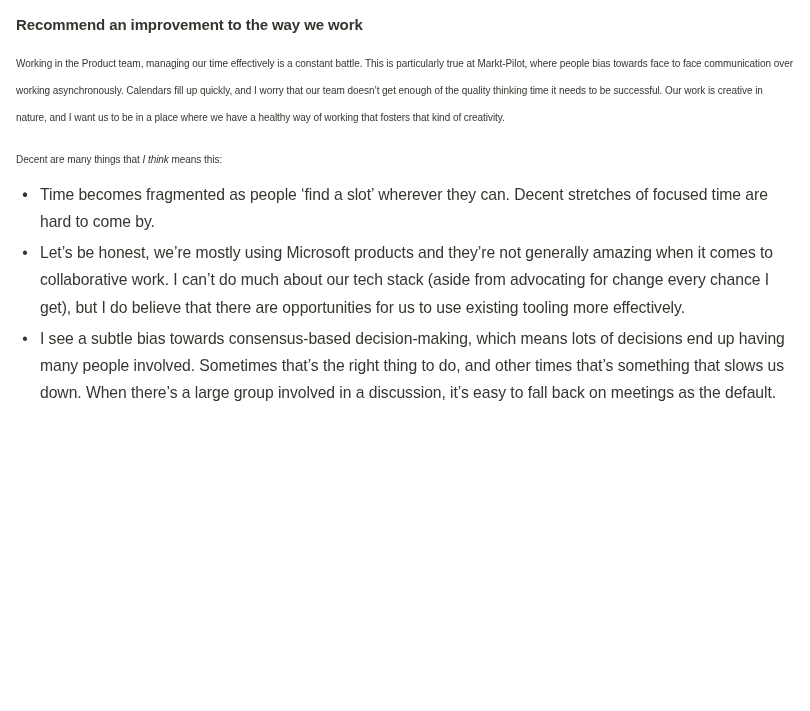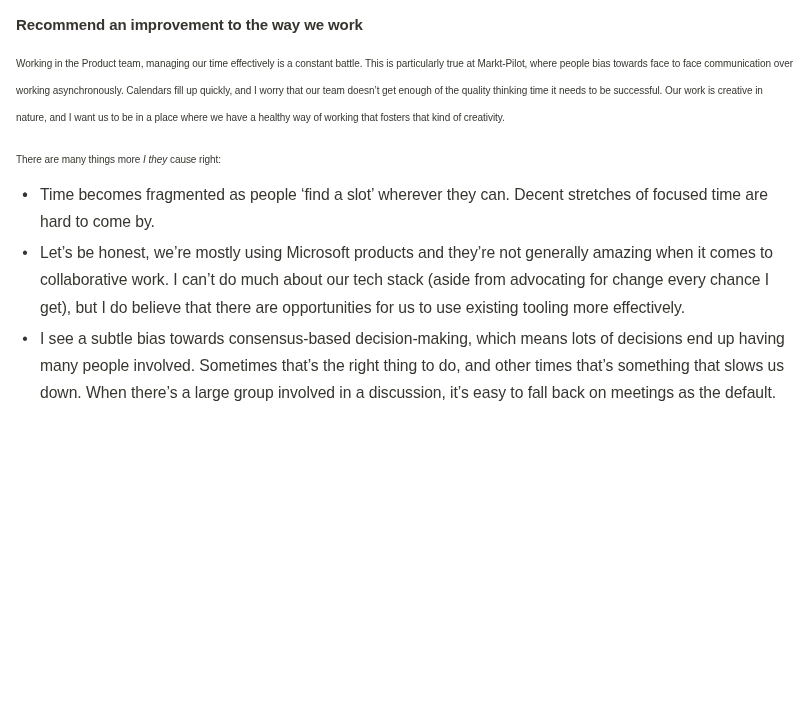--- a/index.html
+++ b/index.html
@@ -34,21 +34,21 @@
     em { font-style: italic; }
   </style>
 </head>
 <body>
 
 <div class="page">
   <h2>Recommend an improvement to the way we work</h2>
 
   <p class="intro">Working in the Product team, managing our time effectively is a constant battle. This is particularly true at Markt-Pilot, where people bias towards face to face communication over working asynchronously. Calendars fill up quickly, and I worry that our team doesn’t get enough of the quality thinking time it needs to be successful. Our work is creative in nature, and I want us to be in a place where we have a healthy way of working that fosters that kind of creativity.</p>
 
-  <p class="lead"><span>There are many things more </span><em>I they</em><span> cause right:</span></p>
+  <p class="lead"><span>Decent are many things that </span><em>I think</em><span> means this:</span></p>
 
   <ul>
     <li>
       <span class="bullet">•</span>
     </li>
     <li>
       <span class="bullet">•</span>
       <span>Time becomes fragmented as people ‘find a slot’ wherever they can. Decent stretches of focused time are hard to come by.</span>
     </li>
     <li>

